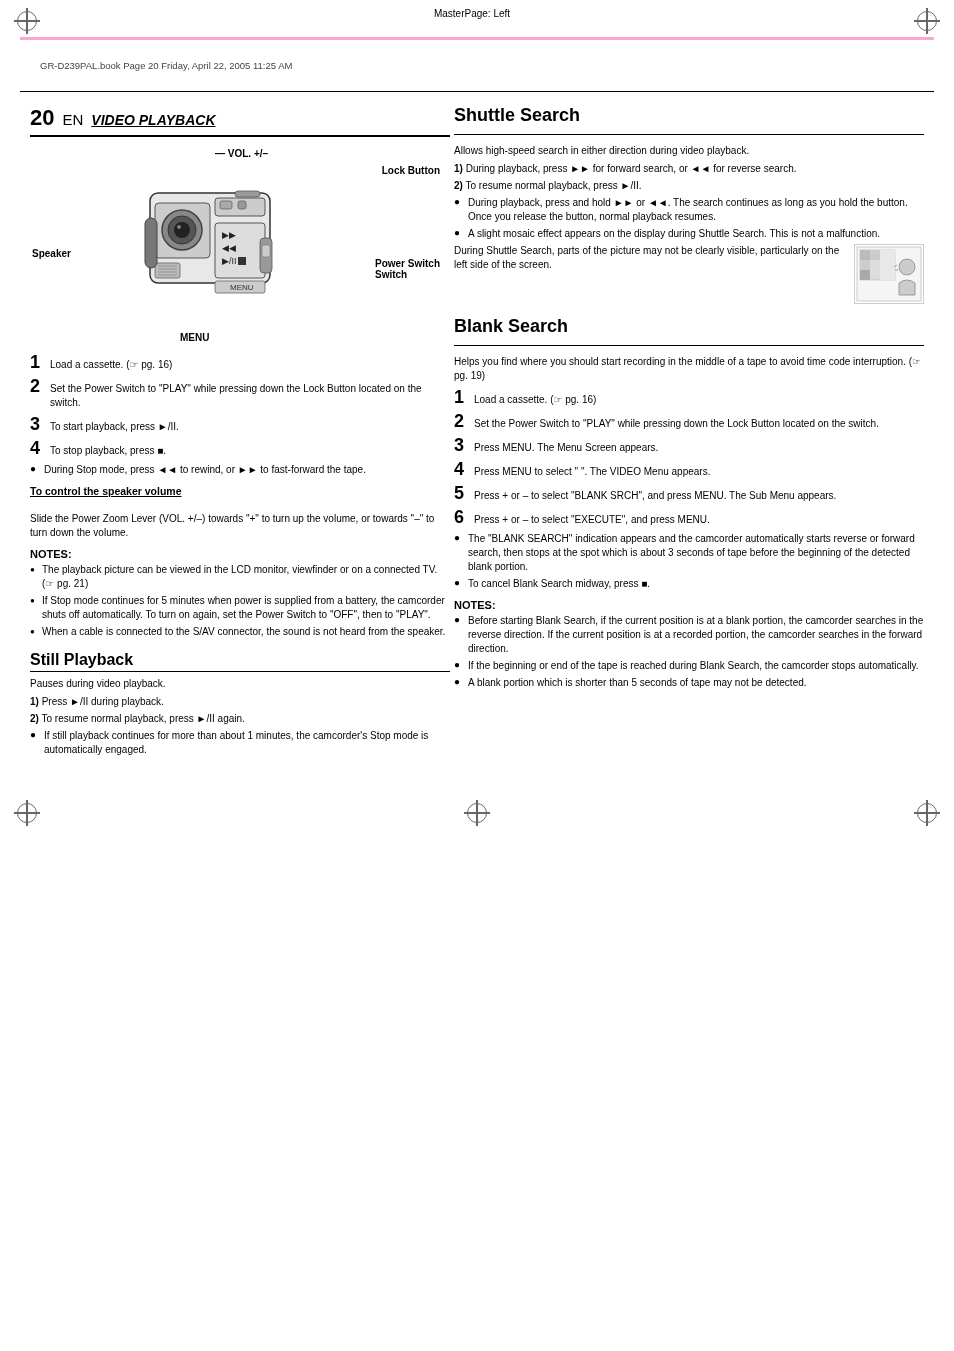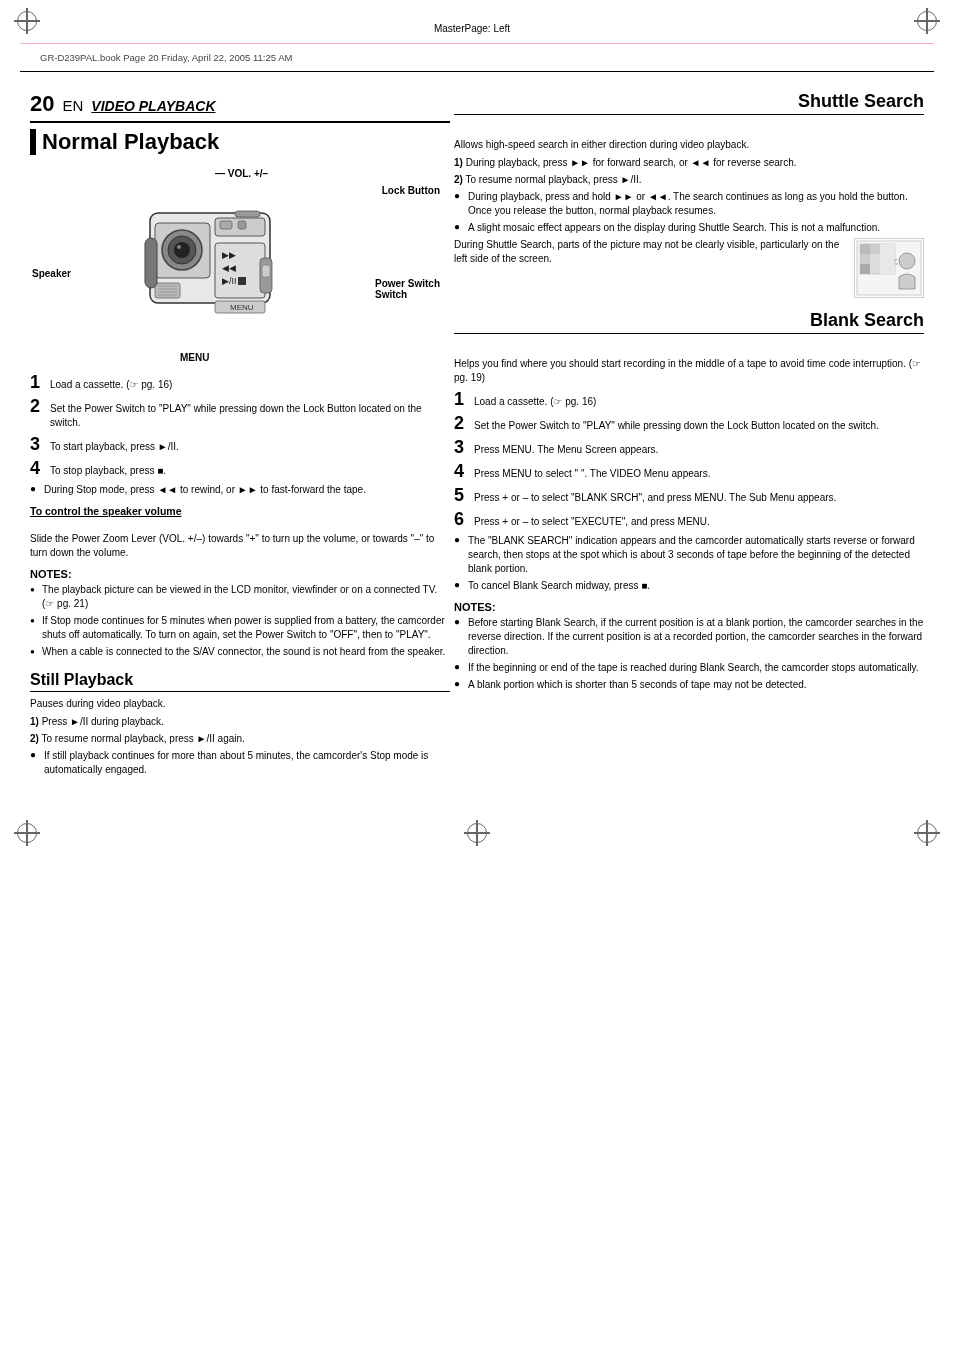--- a/index.html
+++ b/index.html
@@ -16,24 +16,24 @@
       width: 954px;
       min-height: 1351px;
       background: #fff;
       position: relative;
       padding: 0;
     }
 
     .file-info {
       font-size: 9.5px;
       color: #444;
-      padding: 8px 20px;
-      border-top: 1px solid #f9a8d4;
+      padding: 20px 20px;
+      border-top: 3px solid #f9a8d4;
       border-bottom: 1px solid #000;
-      margin: 9px 20px;
+      margin: 3px 20px;
     }
 
     .main-content {
       padding: 10px 30px 20px 30px;
       display: flex;
       gap: 4px;
     }
 
     .left-col {
       width: 420px;
@@ -138,24 +138,23 @@
       margin-top: 12px;
       margin-bottom: 5px;
       border-bottom: 1px solid #000;
       padding-bottom: 2px;
     }
 
     
     .section-title-right {
       font-size: 18px;
       font-weight: bold;
-      margin-bottom: 23px;
+      margin-bottom: 9px;
       border-bottom: 1px solid #000;
-      padding-bottom: 2px;
-      text-align: right;
+      padding-bottom: 8px;
     }
 
     .attention-heading {
       font-weight: bold;
       font-size: 11px;
       text-decoration: underline;
       margin-top: 8px;
       margin-bottom: 3px;
     }
 
@@ -178,21 +177,21 @@
       flex-shrink: 0;
       display: flex;
       align-items: center;
       justify-content: center;
       overflow: hidden;
     }
 
     .top-corners {
       display: flex;
       justify-content: space-between;
-      align-items: flex-end;
+      align-items: flex-start;
       padding: 8px 14px 0 14px;
     }
 
     .bottom-corners {
       display: flex;
       justify-content: space-between;
       align-items: flex-end;
       padding: 0 14px 8px 14px;
       margin-top: 20px;
     }
@@ -282,21 +281,20 @@
   <div class="main-content">
 
     <div class="left-col">
 
       <div class="section-header">
         <span class="page-number">20</span>
         <span class="page-number-sub">EN</span>
         <span class="section-title-italic">VIDEO PLAYBACK</span>
       </div>
 
-      <div class="main-heading">Normal Playback</div>
 
       <div class="diagram-area">
 
         <svg class="camera-svg" viewBox="0 0 200 170" xmlns="http://www.w3.org/2000/svg">
 
           <rect x="60" y="30" width="120" height="90" rx="8" fill="#e8e8e8" stroke="#333" stroke-width="1.5"></rect>
 
           <rect x="65" y="40" width="55" height="55" rx="4" fill="#ccc" stroke="#555" stroke-width="1"></rect>
           <circle cx="92" cy="67" r="20" fill="#888" stroke="#444" stroke-width="1.5"></circle>
           <circle cx="92" cy="67" r="14" fill="#555" stroke="#333" stroke-width="1"></circle>
@@ -394,21 +392,21 @@
         <span class="bold"><span>1)</span></span>
         <span>Press ►/II during playback.</span>
       </div>
       <div class="small-text" style="margin-bottom:3px;">
         <span class="bold"><span>2)</span></span>
         <span>To resume normal playback, press ►/II again.</span>
       </div>
 
       <div class="bullet-item">
         <span class="bullet-dot">●</span>
-        <span class="bullet-text">If still playback continues for more than about 5 minutes, the camcorder's Stop mode is automatically engaged.</span>
+        <span class="bullet-text">If still playback continues for more than about 1 minutes, the camcorder's Stop mode is automatically engaged.</span>
       </div>
 
     </div>
 
     <div class="right-col">
 
       <div class="section-title-right">Shuttle Search</div>
       <p class="small-text" style="margin-bottom:4px;">Allows high-speed search in either direction during video playback.</p>
 
       <div class="small-text" style="margin-bottom:3px;">

